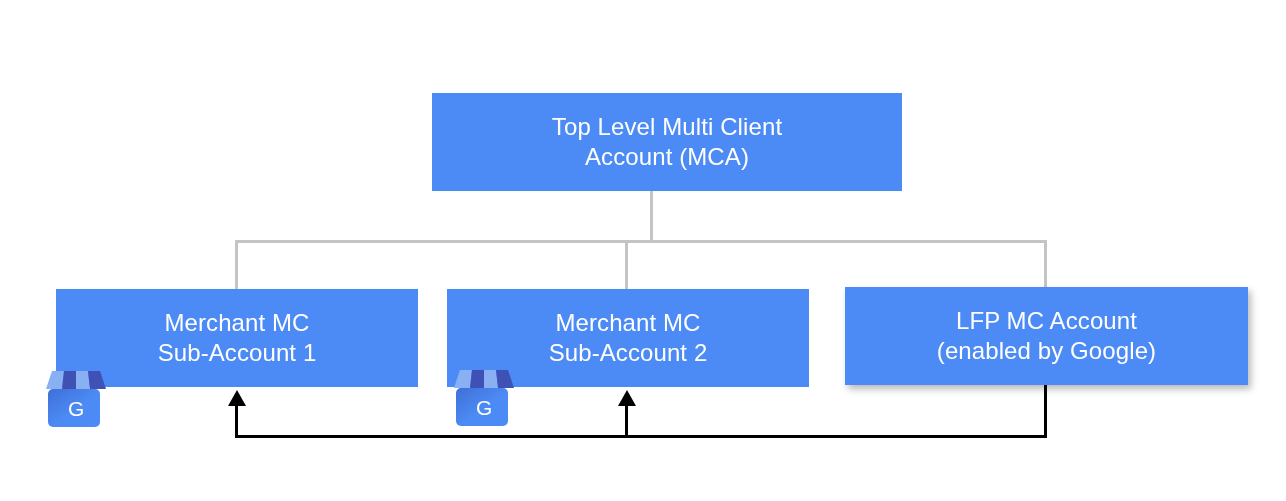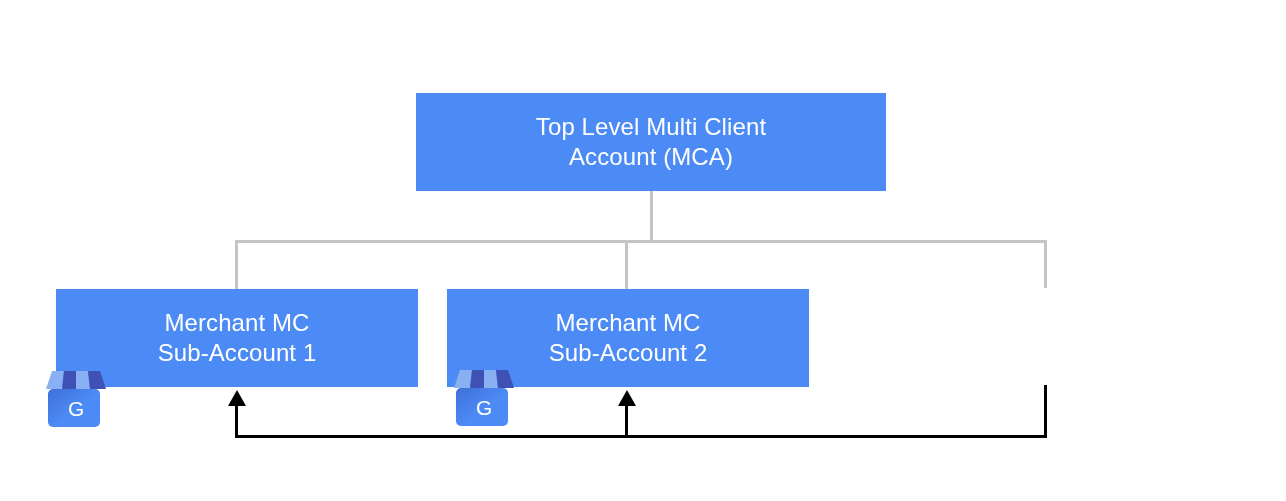--- a/index.html
+++ b/index.html
@@ -31,21 +31,21 @@
     line-height: 30px;
     font-weight: 400;
     white-space: pre-line;
     letter-spacing: 0.1px;
     box-sizing: border-box;
   }
   .node.shadowed {
     box-shadow: 3px 4px 7px rgba(0,0,0,0.28);
   }
 
-  #node-mca      { left: 416px; top: 93px;  width: 470px; height: 98px; }
+  #node-mca      { left: 432px; top: 93px;  width: 470px; height: 98px; }
   #node-sub1     { left: 56px;  top: 289px; width: 362px; height: 98px; }
   #node-sub2     { left: 447px; top: 289px; width: 362px; height: 98px; }
   #node-lfp      { left: 845px; top: 287px; width: 403px; height: 98px; }
 
   
   .gline {
     position: absolute;
     background: #c4c4c4;
   }
   .gline.v { width: 3px; }
@@ -109,20 +109,22 @@
 
   <div class="node" id="node-mca">Top Level Multi Client
 Account (MCA)</div>
 
   <div class="node" id="node-sub1">Merchant MC
 Sub-Account 1</div>
 
   <div class="node" id="node-sub2">Merchant MC
 Sub-Account 2</div>
 
+  <div class="node shadowed" id="node-lfp">LFP MC Account
+(enabled by Google)</div>
 
   <div class="bline v" id="fb-right-stem"></div>
   <div class="bline h" id="fb-bottom"></div>
   <div class="bline v" id="fb-stem-1"></div>
   <div class="bline v" id="fb-stem-2"></div>
   <div class="arrowhead" id="arrow-1"></div>
   <div class="arrowhead" id="arrow-2"></div>
 
   <svg class="gbp-icon" id="icon-sub1" viewBox="0 0 72 64">
     <defs>

